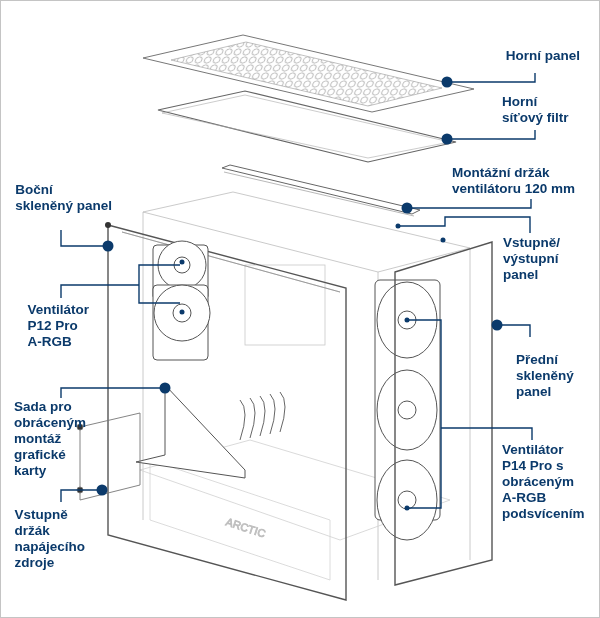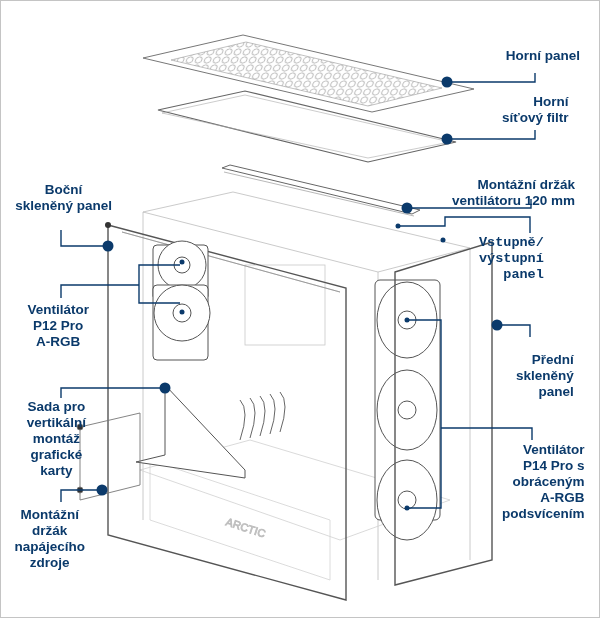--- a/index.html
+++ b/index.html
@@ -1,21 +1,21 @@
 <!DOCTYPE html>
 <html><head>
 <meta charset="utf-8">
 <style>
   html, body { margin:0; padding:0; background:#ffffff; }
   body { width:600px; height:618px; position:relative; overflow:hidden; font-family:"Liberation Sans", sans-serif; }
   .frame { position:absolute; left:0; top:0; width:598px; height:616px; border:1px solid #c4c4c4; box-sizing:content-box; }
   svg.diag { position:absolute; left:0; top:0; width:600px; height:618px; }
   .label { position:absolute; color:#0b3a6b; font-weight:bold; font-size:13.5px; line-height:16px; white-space:pre-line; }
-  .label.r { text-align:center; }
-  .label.l { text-align:right; }
+  .label.r { text-align:left; }
+  .label.l { text-align:left; }
 </style>
 </head>
 <body>
 
 <div class="frame"></div>
 
 <svg class="diag" viewBox="0 0 600 618">
   <defs>
     <pattern id="hex" width="9" height="8" patternUnits="userSpaceOnUse" patternTransform="skewX(-20)">
       <circle cx="4.5" cy="4" r="3.2" fill="none" stroke="#8a8a8a" stroke-width="0.6"></circle>
@@ -116,39 +116,39 @@
     <circle cx="407" cy="320" r="2.5"></circle>
     <circle cx="407" cy="508" r="2.5"></circle>
     <circle cx="165" cy="388" r="5.5"></circle>
     <circle cx="102" cy="490" r="5.5"></circle>
   </g>
 </svg>
 
 <div class="label r" style="right:20px; top:48px;">Horní panel</div>
 <div class="label l" style="left:502px; top:94px;">Horní
 síťový filtr</div>
-<div class="label l" style="left:452px; top:165px;margin-top:12px;">Montážní držák
+<div class="label l" style="left:452px; top:165px;">Montážní držák
 ventilátoru 120 mm</div>
-<div class="label l" style="left:479px; top:235px;font-family:Liberation Mono, monospace;">Vstupně/
+<div class="label l" style="left:503px; top:235px;">Vstupně/
 výstupní
 panel</div>
 <div class="label r" style="right:488px; top:182px;">Boční
 skleněný panel</div>
 <div class="label r" style="right:511px; top:302px;">Ventilátor
 P12 Pro
 A-RGB</div>
 <div class="label l" style="left:516px; top:352px;">Přední
 skleněný
 panel</div>
 <div class="label r" style="right:514px; top:399px;">Sada pro
-vertikální
+obráceným
 montáž
 grafické
 karty</div>
 <div class="label l" style="left:502px; top:442px;">Ventilátor
 P14 Pro s
 obráceným
 A-RGB
 podsvícením</div>
-<div class="label r" style="right:515px; top:507px;">Montážní
+<div class="label r" style="right:515px; top:507px;">Vstupně
 držák
 napájecího
 zdroje</div>
 
 </body></html>

